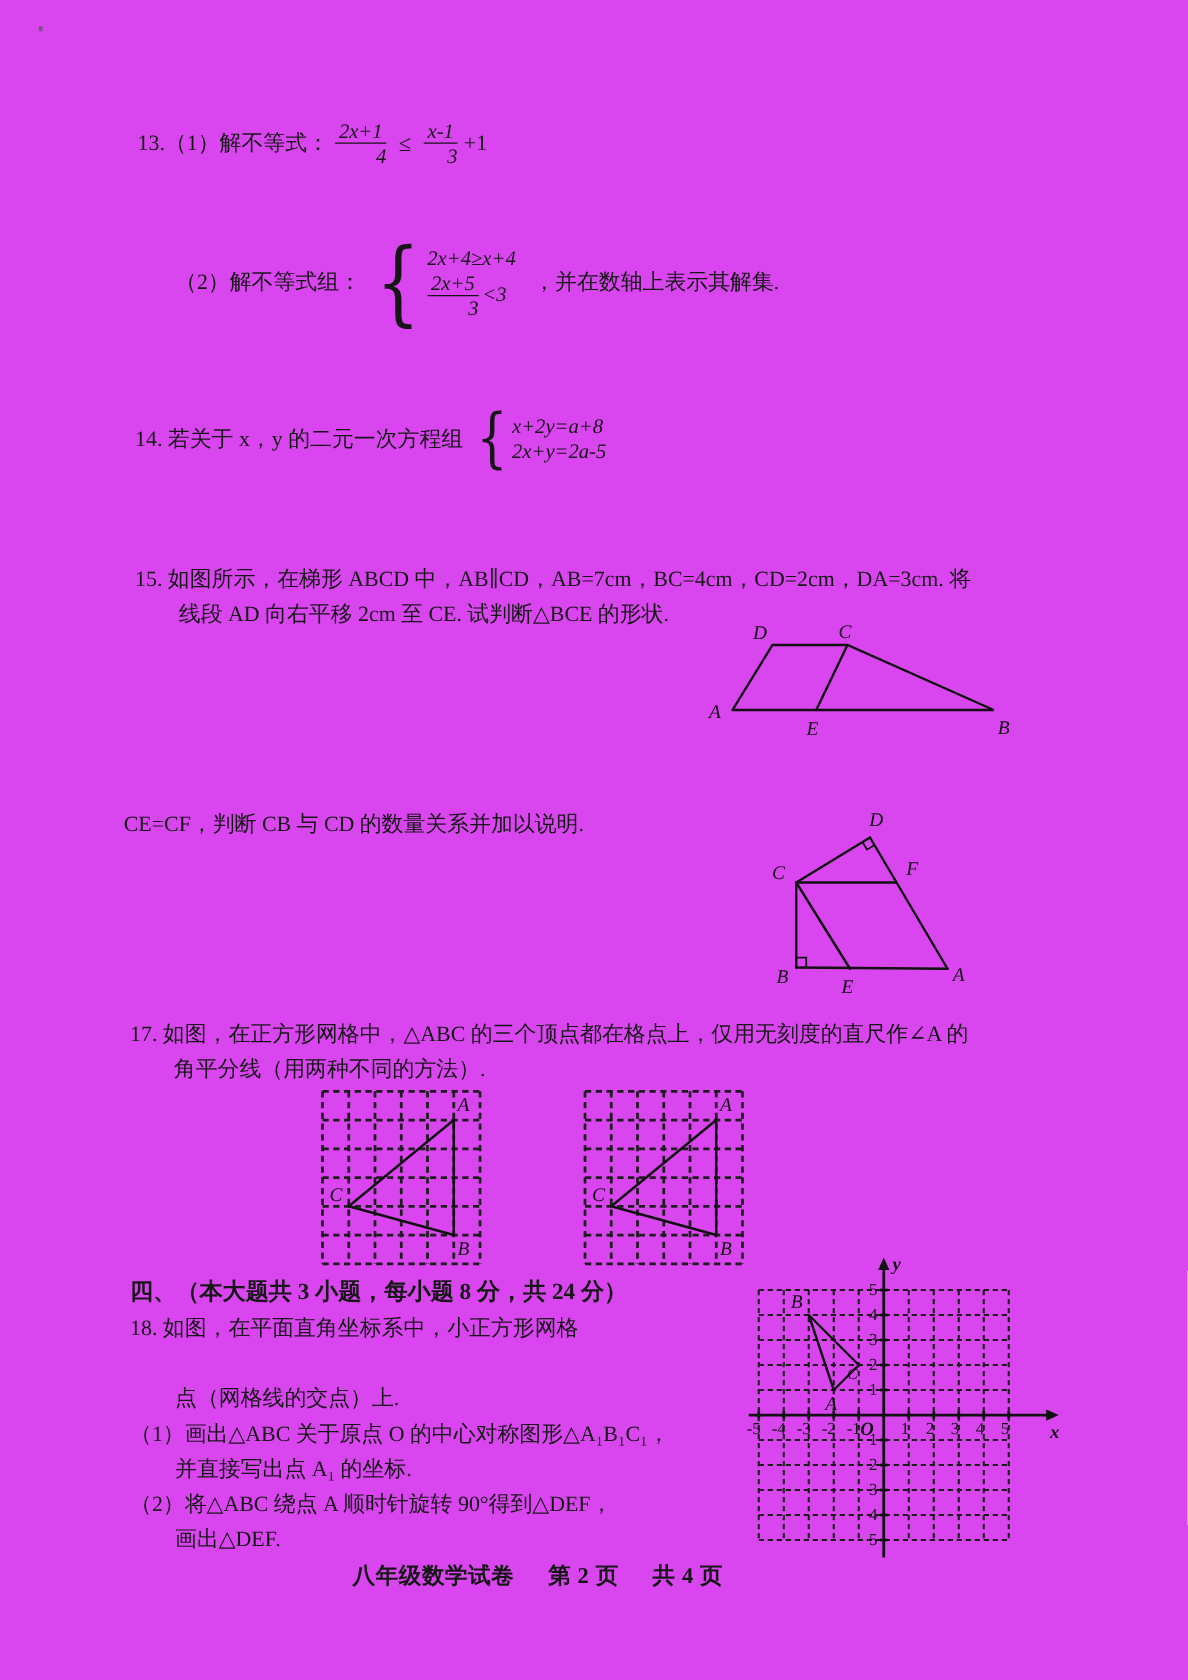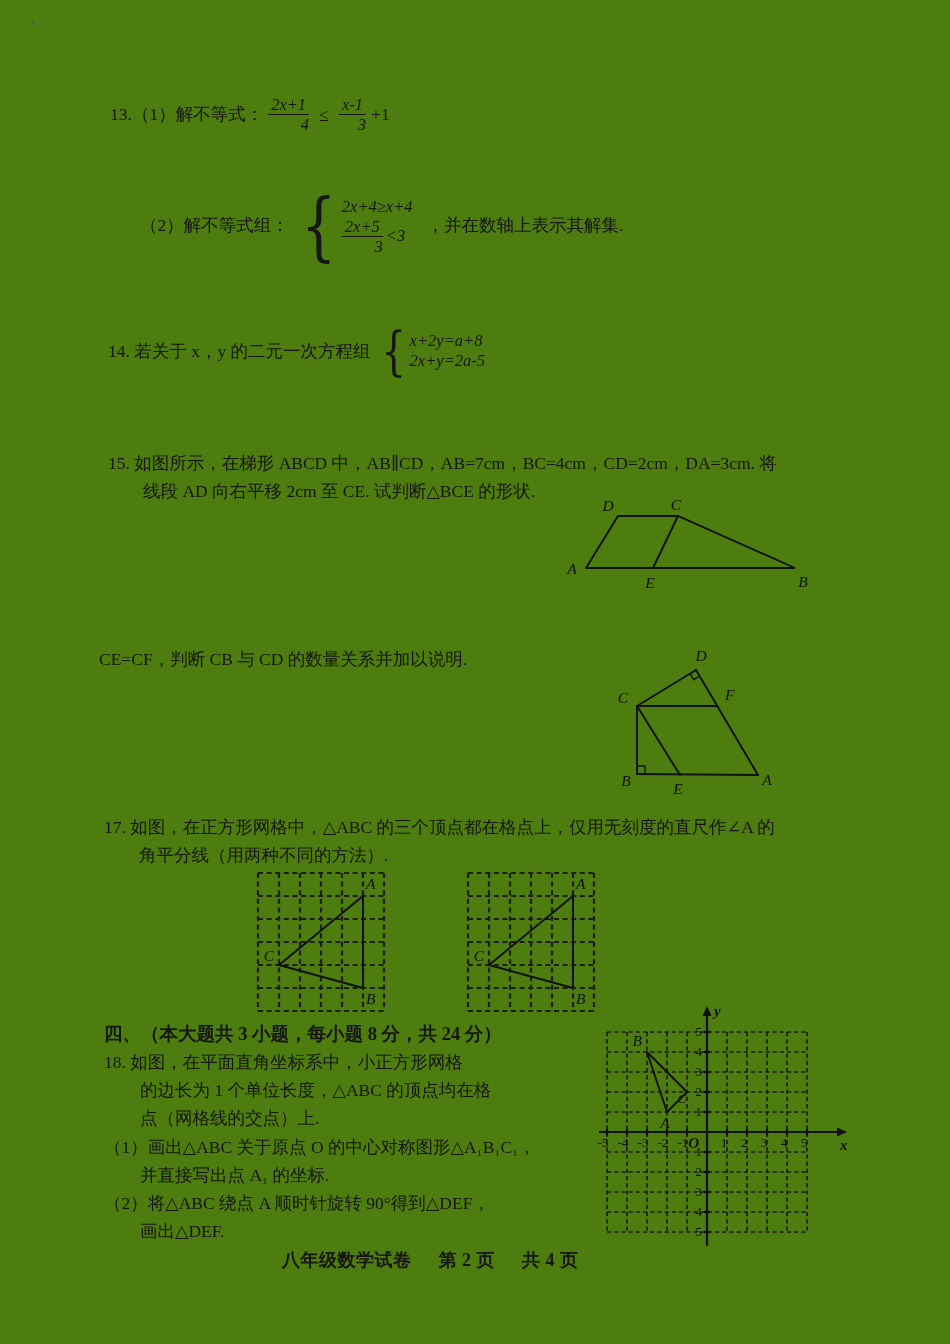--- a/index.html
+++ b/index.html
@@ -1,18 +1,18 @@
 <!DOCTYPE html>
 <html><head>
 <meta charset="utf-8">
 <style>
   html,body{margin:0;padding:0;background:#e8e8e8;}
   .page{
     position:relative;width:950px;height:1344px;margin:0 auto;
-    background:#4d7c0f;color:#161616;overflow:hidden;
+    background:#d946ef;color:#161616;overflow:hidden;
     font-family:"Liberation Serif","DejaVu Serif",serif;
     font-size:17.5px;line-height:1.35;
   }
   .abs{position:absolute;white-space:nowrap;}
   .mathline{display:flex;align-items:center;gap:2px;}
   .frac{display:inline-block;vertical-align:middle;text-align:right;line-height:1.05;font-style:italic;margin:0 3px;font-size:16.5px;}
   .frac .num{display:block;border-bottom:1.6px solid #161616;padding:0 3px 1px;}
   .frac .den{display:block;padding-top:1px;}
   .rel{margin:0 5px;font-size:18px;}
   .system{display:inline-flex;align-items:center;margin:0 4px;}
@@ -157,21 +157,20 @@
       <line x1="6" y1="147" x2="132" y2="147" class="dash"></line>
       <polygon points="111,32 27,101 111,124" class="tri"></polygon>
       <text x="114" y="25" class="lbl">A</text>
       <text x="22" y="97" text-anchor="end" class="lbl">C</text>
       <text x="114" y="140" class="lbl">B</text>
     </svg>
 
   <div class="abs sec-head" style="left:104px;top:1022px">四、（本大题共 3 小题，每小题 8 分，共 24 分）</div>
 
   <div class="abs" style="left:104px;top:1051px">18. 如图，在平面直角坐标系中，小正方形网格</div>
-  <div class="abs" style="left:140px;top:1079px">的边长为 1 个单位长度，△ABC 的顶点均在格</div>
   <div class="abs" style="left:140px;top:1107px">点（网格线的交点）上.</div>
   <div class="abs" style="left:104px;top:1136px">（1）画出△ABC 关于原点 O 的中心对称图形△A₁B₁C₁，</div>
   <div class="abs" style="left:140px;top:1164px">并直接写出点 A₁ 的坐标.</div>
   <div class="abs" style="left:104px;top:1192px">（2）将△ABC 绕点 A 顺时针旋转 90°得到△DEF，</div>
   <div class="abs" style="left:140px;top:1220px">画出△DEF.</div>
 
   <svg class="abs" style="left:585px;top:998px" width="270" height="262" viewBox="0 0 270 262" id="fig18">
       <line x1="22" y1="34" x2="22" y2="234" class="dash2"></line>
       <line x1="22" y1="34" x2="222" y2="34" class="dash2"></line>
       <line x1="42" y1="34" x2="42" y2="234" class="dash2"></line>

